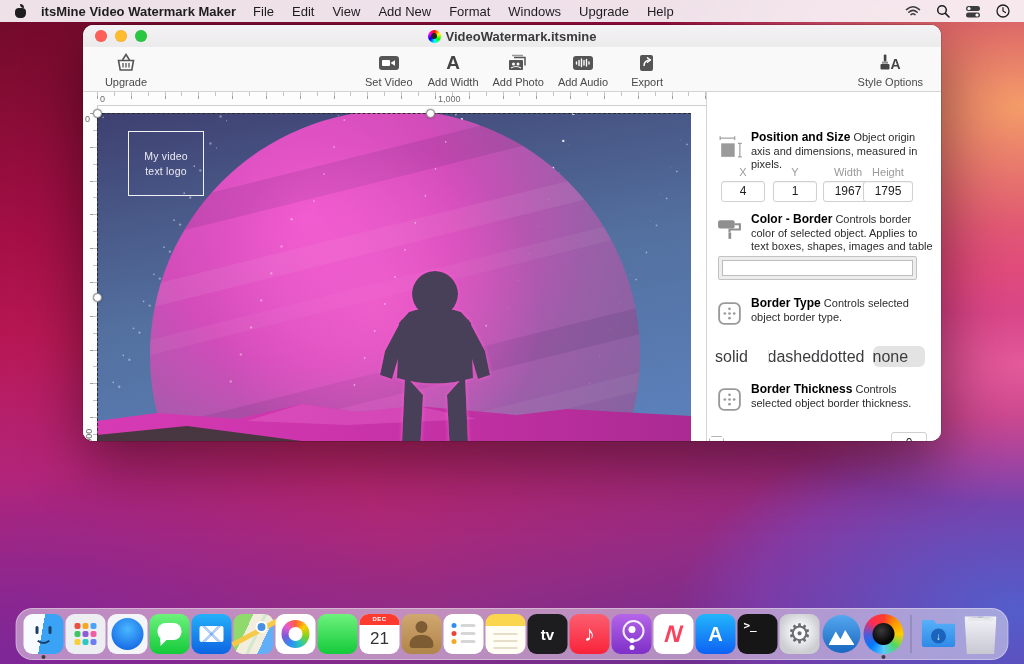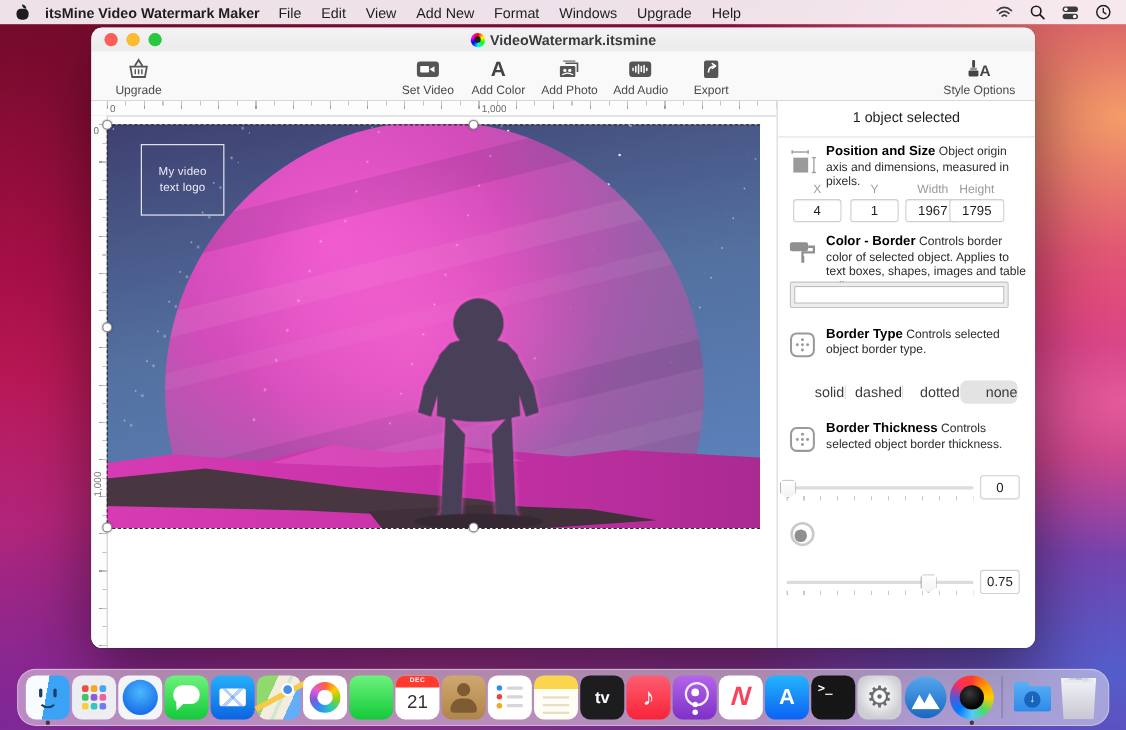--- a/index.html
+++ b/index.html
@@ -16,21 +16,21 @@
     display:flex;align-items:center;font-size:13px;color:#1d1d1f;z-index:50}
   .apple{width:13px;height:13px;margin:0 14px 0 14px;position:relative}
   .apple::before{content:"";position:absolute;left:1px;top:3px;width:11px;height:10px;background:#1d1d1f;border-radius:4px 4px 4.5px 4.5px}
   .apple::after{content:"";position:absolute;left:6px;top:-1px;width:4px;height:4px;background:#1d1d1f;border-radius:0 100% 0 100%}
   .appname{font-weight:700;margin-right:8px}
   .menus{display:flex}
   .menu-item{padding:0 9px}
   .status{margin-left:auto;display:flex;align-items:center;gap:15px;padding-right:14px}
   .status svg{display:block}
   
-  .window{position:absolute;left:83px;top:25px;width:858px;height:564px;background:#fff;border-radius:10px;
+  .window{position:absolute;left:83px;top:25px;width:858px;height:416px;background:#fff;border-radius:10px;
     box-shadow:0 25px 60px rgba(0,0,0,.45), 0 0 0 0.5px rgba(0,0,0,.25);z-index:10;overflow:hidden}
   .titlebar{position:absolute;left:0;top:0;right:0;height:22px;background:linear-gradient(#f4f2f4,#ecebec)}
   .tl{position:absolute;top:5px;width:12px;height:12px;border-radius:50%}
   .tl.r{left:12px;background:#ff5f57;box-shadow:inset 0 0 1px rgba(0,0,0,.2)}
   .tl.y{left:32px;background:#febc2e;box-shadow:inset 0 0 1px rgba(0,0,0,.2)}
   .tl.g{left:52px;background:#28c840;box-shadow:inset 0 0 1px rgba(0,0,0,.2)}
   .title{position:absolute;left:0;right:0;top:0;height:22px;display:flex;align-items:center;justify-content:center;
     gap:5px;font-size:13px;font-weight:600;color:#3a3a3c}
   .title .mini{width:13px;height:13px;border-radius:50%;background:conic-gradient(#f00,#ff0,#0f0,#0ff,#00f,#f0f,#f00);position:relative}
   .title .mini::after{content:"";position:absolute;inset:3.5px;border-radius:50%;background:#222}
@@ -73,21 +73,21 @@
   .p-header{position:absolute;left:0;right:0;top:0;height:32px;line-height:30px;text-align:center;font-size:13px;color:#1d1d1f;border-bottom:1px solid #e0e0e0}
   .sec-ic{position:absolute;left:9px;width:27px;height:27px}
   .sec-txt{position:absolute;left:44px;width:183px;font-size:11px;color:#2c2c2e;line-height:13.5px}
   .sec-txt b{font-size:12px;color:#000}
   .fld{position:absolute;top:74px;text-align:center}
   .flabel{font-size:11px;color:#9a9a9a;margin-bottom:3px}
   .fval{height:19px;line-height:19px;background:#fff;border:1px solid #d0d0d0;border-radius:3px;font-size:12px;color:#1d1d1f;box-shadow:inset 0 1px 1px rgba(0,0,0,.05)}
   .well-outer{position:absolute;left:11px;top:164px;width:199px;height:24px;background:#ededed;border:1px solid #c3c3c3;border-radius:2px;padding:3px;box-sizing:border-box}
   .well-inner{width:100%;height:100%;background:#fff;border:1px solid #bdbdbd;box-sizing:border-box}
   .segs{position:absolute;left:8px;top:254px;width:210px;height:21px;display:flex;border-radius:6px}
-  .seg{flex:1;text-align:right;font-size:13px;color:#3c3c3e;line-height:21px;border-radius:6px;position:relative}
+  .seg{flex:1;text-align:left;font-size:16px;color:#3c3c3e;line-height:21px;border-radius:6px;position:relative}
   .seg + .seg::before{content:"";position:absolute;left:0;top:4px;bottom:4px;width:1px;background:#e2e2e2}
   .seg.active{background:#e4e3e4}
   .seg.active::before{display:none}
   .slider{position:absolute;left:8px;width:170px;height:3px;background:#dcdcdc;border-radius:2px}
   .slider .ticks{position:absolute;left:0;right:0;top:9px;height:4px;
     background:repeating-linear-gradient(90deg,#c9c9c9 0 1px,transparent 1px 15.4px)}
   .thumb{position:absolute;top:-6px;width:13px;height:15px;margin-left:-6px;background:linear-gradient(#fff,#f2f2f2);
     border:0.5px solid #b5b5b5;box-shadow:0 1px 2px rgba(0,0,0,.35);
     clip-path:polygon(50% 100%,0 72%,0 18%,18% 0,82% 0,100% 18%,100% 72%)}
   .valbox{position:absolute;left:184px;width:34px;height:20px;line-height:20px;border:1px solid #cfcfcf;border-radius:3px;
@@ -238,21 +238,21 @@
               <rect x="2" y="5" width="20" height="14" rx="3" fill="#555"></rect>
               <rect x="5" y="9" width="8" height="6" rx="1" fill="#fff"></rect>
               <path d="M13.5 12 l4.5 -2.8 v5.6 Z" fill="#fff"></path>
             </svg>
             <label>Set Video</label>
           </div>
           <div class="tbi">
             <svg width="26" height="24" viewBox="0 0 24 24">
               <text x="12" y="18" text-anchor="middle" font-size="19" font-weight="600" fill="#444" font-family="Liberation Sans,sans-serif">A</text>
             </svg>
-            <label>Add Color</label>
+            <label>Add Width</label>
           </div>
           <div class="tbi">
             <svg width="26" height="24" viewBox="0 0 24 24">
               <path d="M8 6.5 h11 v8" fill="none" stroke="#555" stroke-width="1.5"></path>
               <path d="M6 4.5 h11" fill="none" stroke="#555" stroke-width="1.5" opacity="0.6"></path>
               <rect x="3" y="9" width="14" height="10" rx="1" fill="#555"></rect>
               <circle cx="7.5" cy="13" r="1.5" fill="#fff"></circle>
               <circle cx="12" cy="13" r="1.5" fill="#fff"></circle>
               <path d="M5 17 q5 -3 10 0" stroke="#fff" stroke-width="1.2" fill="none"></path>
             </svg>
@@ -481,21 +481,20 @@
 
     <div class="bottombar">
       <div class="zoombox">
         <span>40%</span>
         <span class="stepper"></span>
       </div>
       <div class="hscroll"></div>
     </div>
 
     <aside class="panel">
-      <div class="p-header">1 object selected</div>
 
       <svg class="sec-ic" style="top:42px" viewBox="0 0 26 26">
         <path d="M4 4 h14 M4 2.2 v3.6 M18 2.2 v3.6" stroke="#a2a2a2" stroke-width="1.2" fill="none"></path>
         <path d="M23 9 v13 M21.2 9 h3.6 M21.2 22 h3.6" stroke="#a2a2a2" stroke-width="1.2" fill="none"></path>
         <rect x="5" y="9" width="13" height="13" fill="#9a9a9a"></rect>
       </svg>
       <p class="sec-txt" style="top:39px;margin:0">
         <b>Position and Size</b> <span>Object origin axis and dimensions, measured in pixels.</span>
       </p>
       <div id="fields">

